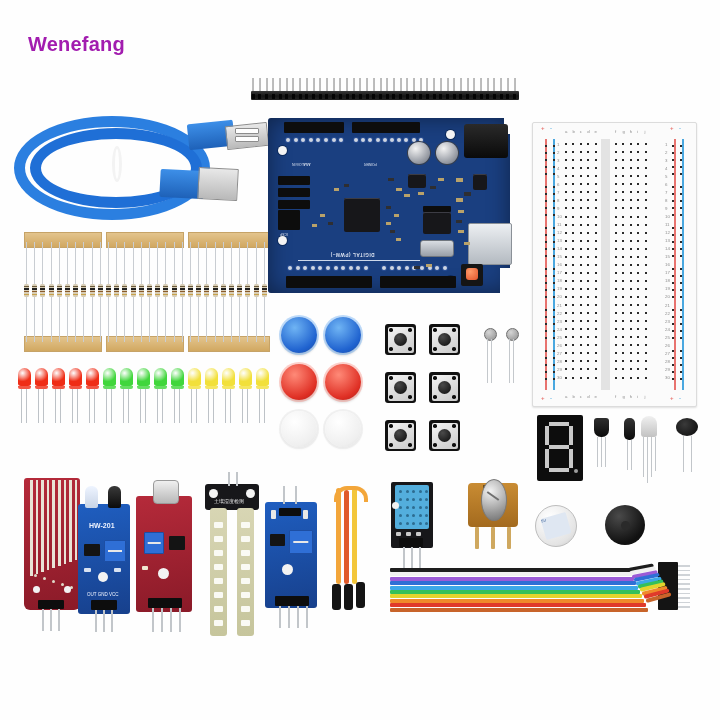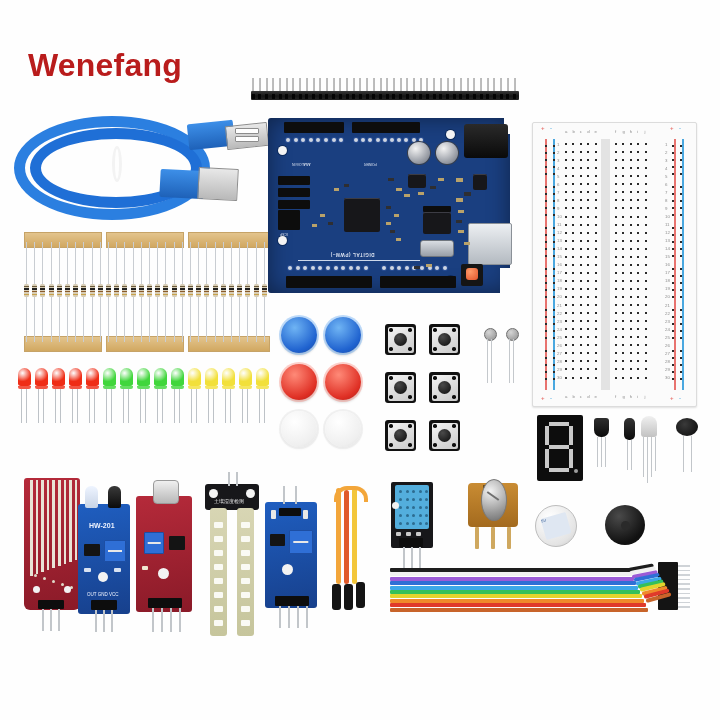--- a/index.html
+++ b/index.html
@@ -1,21 +1,21 @@
 <!DOCTYPE html>
 <html><head>
 <meta charset="utf-8">
 <style>
   html,body{margin:0;padding:0;background:#ffffff;}
   body{width:720px;height:720px;overflow:hidden;font-family:"Liberation Sans",sans-serif;}
   #stage{position:relative;width:720px;height:720px;background:#fefefe;}
   .abs{position:absolute;}
 
   
-  #brand{left:28px;top:47px;font-size:32px;font-weight:bold;color:#b91c1c;letter-spacing:.2px;}
+  #brand{left:28px;top:33px;font-size:20px;font-weight:bold;color:#a21caf;letter-spacing:.2px;}
 
   
   #header-strip{left:251px;top:78px;width:268px;height:22px;}
   .hdr-body{position:absolute;left:0;bottom:0;width:100%;height:9px;background:linear-gradient(#3a3a3a,#141414 55%,#242424);border-radius:1px;}
   .hdr-pin{position:absolute;bottom:9px;width:2px;height:13px;background:linear-gradient(90deg,#e9e9e9,#9a9a9a 45%,#d6d6d6);}
   .hdr-slot{position:absolute;bottom:1px;width:3px;height:5px;background:#000;opacity:.85;}
 
   
   #usb-cable{left:12px;top:112px;width:255px;height:112px;}
   .usbloop{position:absolute;border:11px solid #2b7fe0;border-radius:50%;box-sizing:border-box;}

